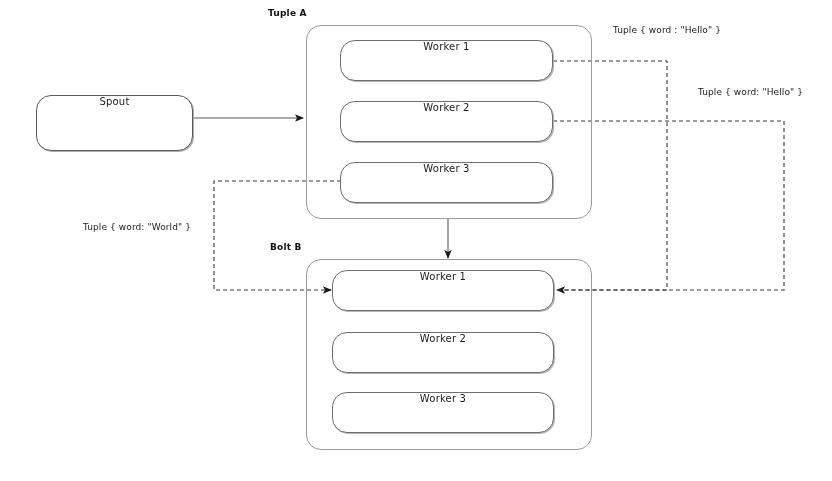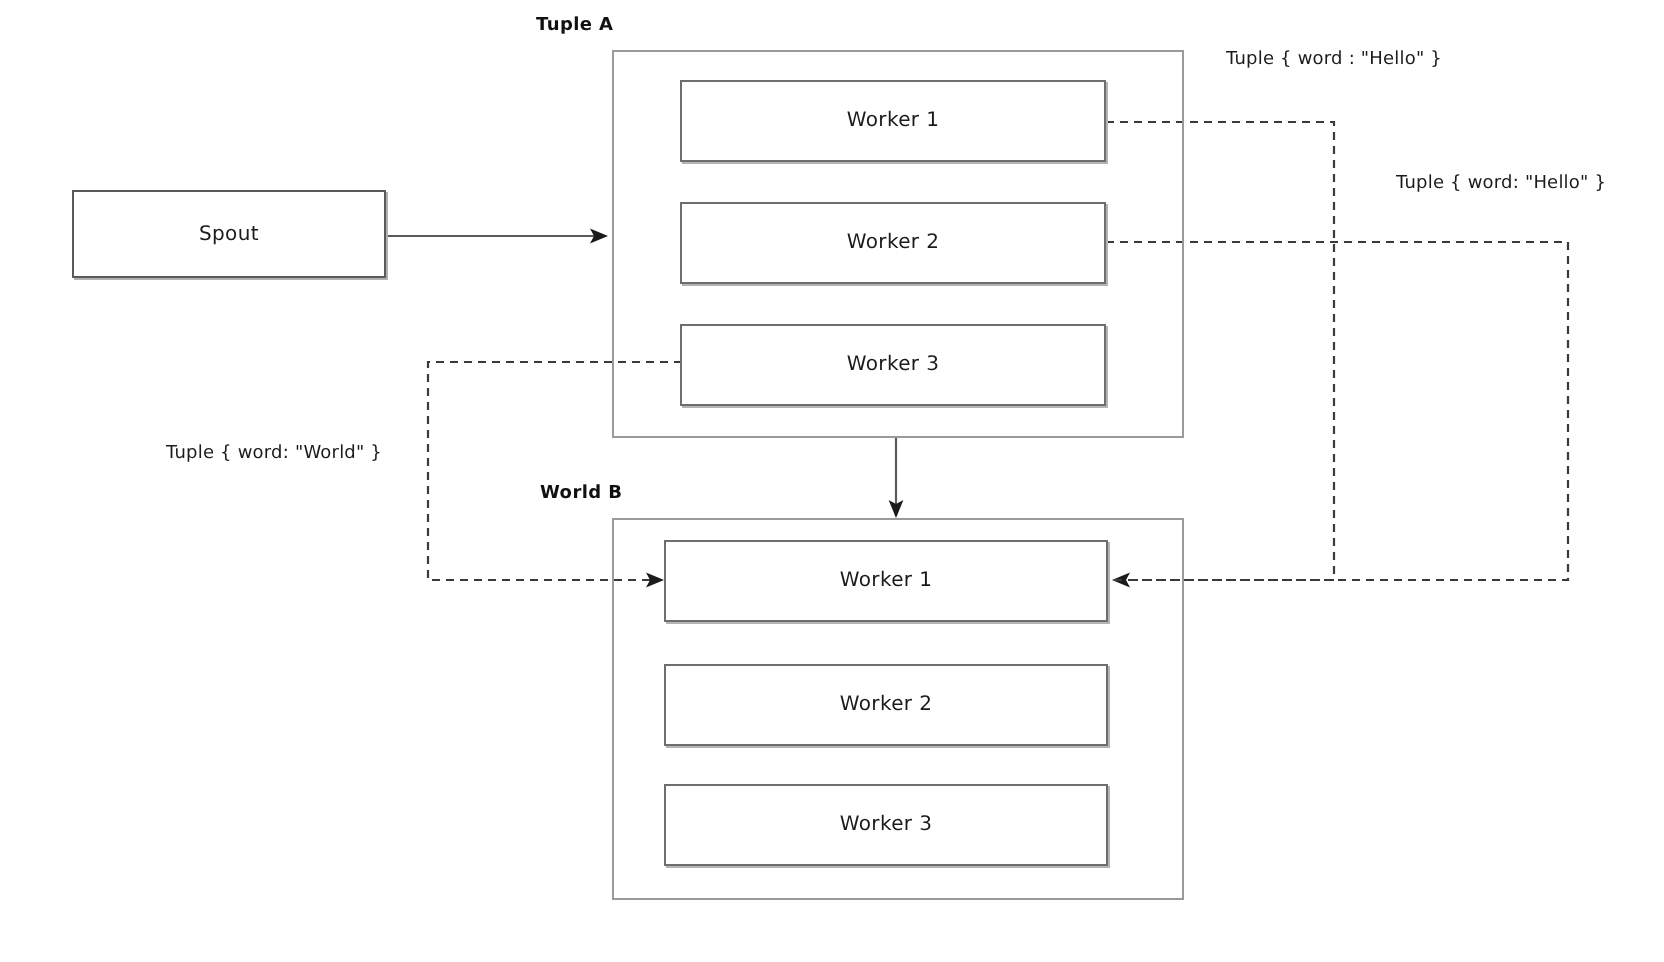--- a/index.html
+++ b/index.html
@@ -23,22 +23,23 @@
     top: 0;
     width: 832px;
     height: 481px;
     pointer-events: none;
   }
   .box {
     position: absolute;
     box-sizing: border-box;
     background: #ffffff;
     display: flex;
-    align-items: center;
+    align-items: flex-start;
     justify-content: center;
+    border-radius: 15px;
   }
   .container-box {
     border: 1px solid #9a9a9a;
     background: transparent;
   }
   .worker-box {
     border: 1px solid #6e6e6e;
     box-shadow: 1px 1px 0 0 #b4b4b4;
   }
   .spout-box {
@@ -87,38 +88,38 @@
 
     <path d="M448,219 L448,258" fill="none" stroke="#5a5a5a" stroke-width="1.1" marker-end="url(#arrow-solid)"></path>
 
     <path d="M553,61 L667,61 L667,290 L557,290" fill="none" stroke="#3a3a3a" stroke-width="1.1" stroke-dasharray="4,3" marker-end="url(#arrow-dash)"></path>
 
     <path d="M553,121 L784,121 L784,290 L557,290" fill="none" stroke="#3a3a3a" stroke-width="1.1" stroke-dasharray="4,3"></path>
 
     <path d="M341,181 L214,181 L214,290 L331,290" fill="none" stroke="#3a3a3a" stroke-width="1.1" stroke-dasharray="4,3" marker-end="url(#arrow-dash)"></path>
   </svg>
 
-  <div class="box spout-box" style="left:36px; top:95px; width:157px; height:44px;">
+  <div class="box spout-box" style="left:36px; top:95px; width:157px; height:56px;">
     <span class="node-label">Spout</span>
   </div>
 
   <div class="caption" style="left:268px; top:8px;">Tuple A</div>
   <div class="box container-box" style="left:306px; top:25px; width:286px; height:194px;"></div>
 
   <div class="box worker-box" style="left:340px; top:40px; width:213px; height:41px;">
     <span class="node-label">Worker 1</span>
   </div>
   <div class="box worker-box" style="left:340px; top:101px; width:213px; height:41px;">
     <span class="node-label">Worker 2</span>
   </div>
   <div class="box worker-box" style="left:340px; top:162px; width:213px; height:41px;">
     <span class="node-label">Worker 3</span>
   </div>
 
-  <div class="caption" style="left:270px; top:242px;">World B</div>
+  <div class="caption" style="left:270px; top:242px;">Bolt B</div>
   <div class="box container-box" style="left:306px; top:259px; width:286px; height:191px;"></div>
 
   <div class="box worker-box" style="left:332px; top:270px; width:222px; height:41px;">
     <span class="node-label">Worker 1</span>
   </div>
   <div class="box worker-box" style="left:332px; top:332px; width:222px; height:41px;">
     <span class="node-label">Worker 2</span>
   </div>
   <div class="box worker-box" style="left:332px; top:392px; width:222px; height:41px;">
     <span class="node-label">Worker 3</span>

